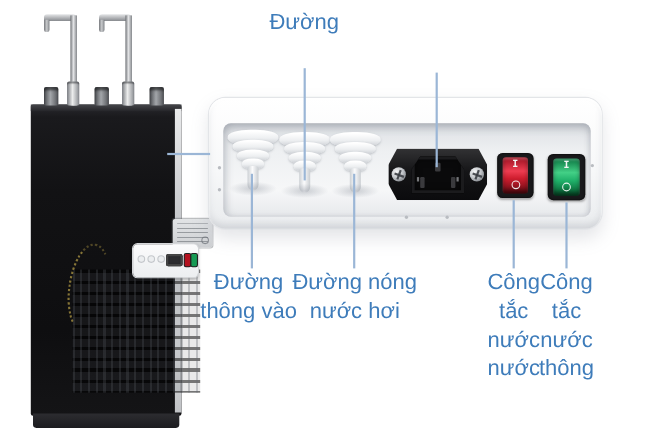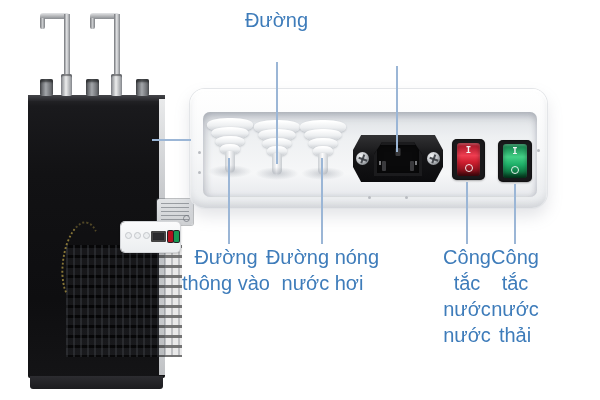--- a/index.html
+++ b/index.html
@@ -244,16 +244,16 @@
   <div class="callout" style="left:430px;top:244px;width:74px">
     <div>Công</div>
     <div>tắc</div>
     <div>nước</div>
     <div>nước</div>
   </div>
   <div class="callout" style="left:478px;top:244px;width:74px">
     <div>Công</div>
     <div>tắc</div>
     <div>nước</div>
-    <div>thải</div>
+    <div>thông</div>
   </div>
 
 </div>
 
 </body></html>

